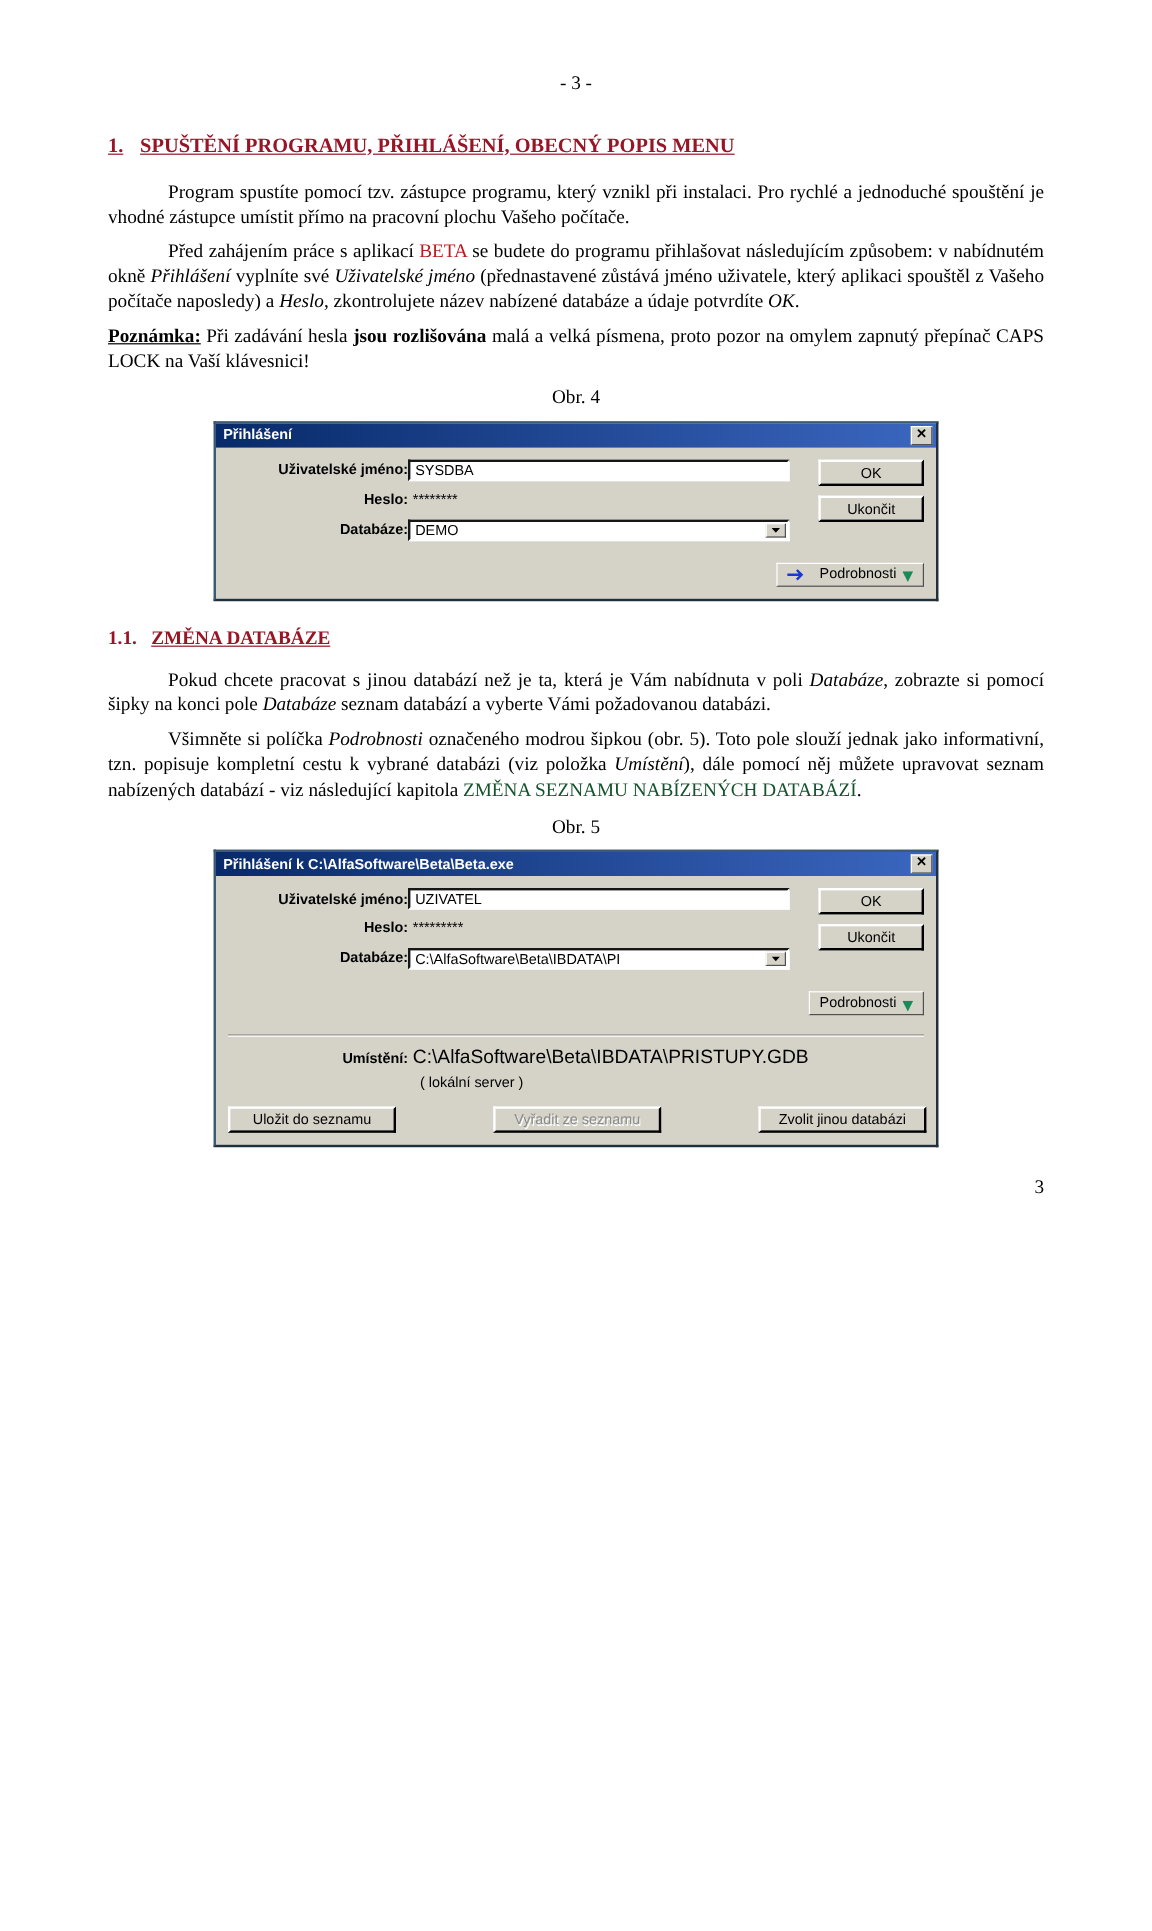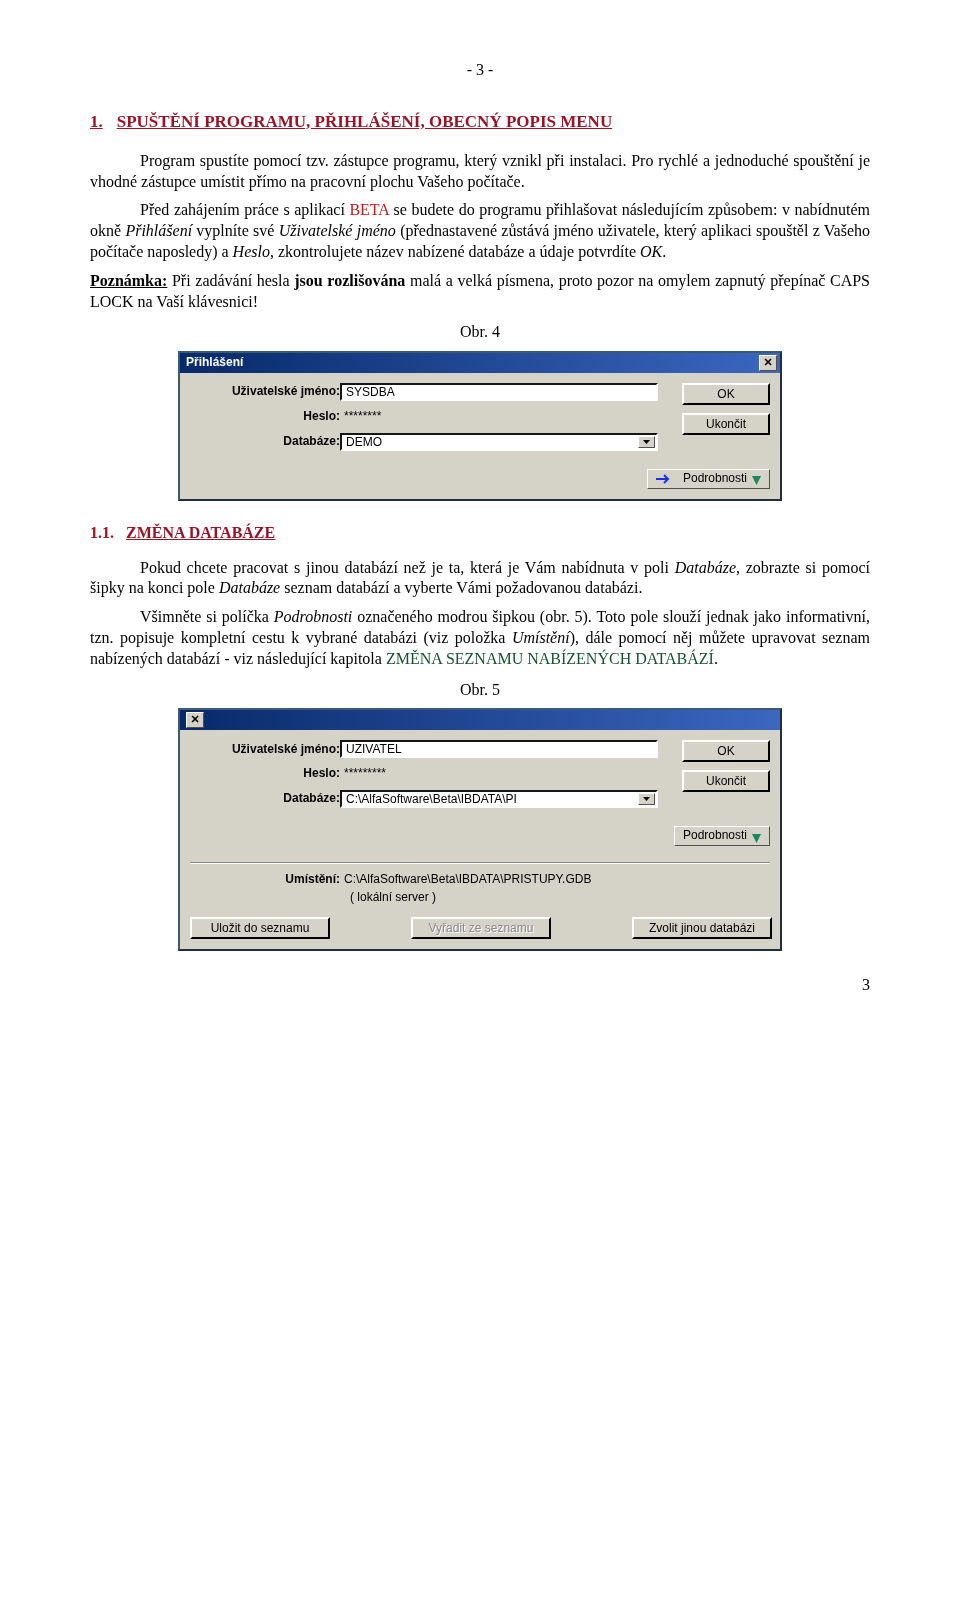--- a/index.html
+++ b/index.html
@@ -147,21 +147,21 @@
     font-size: 12px;
     display: inline-flex;
     align-items: center;
     gap: 5px;
     height: 20px;
     box-sizing: border-box;
   }
   .details-box .tri { width: 9px; height: 9px; display:inline-block; }
   .hr { border: none; border-top: 1px solid #8a8a8a; border-bottom: 1px solid #fff; margin: 6px 10px; }
   .location-block { padding: 2px 10px 6px 10px; }
-  .loc-val { font-size: 12px; margin-left: 4px; }
+  .loc-val { font-size: 16px; margin-left: 4px; }
   .loc-sub { color: #000; padding-left: 160px; margin-top: 2px; }
   .bottom-btns { display: flex; justify-content: space-between; padding: 6px 8px 10px 10px; gap: 10px; }
   .bottom-btns .btn { margin-left: 0; min-width: 140px; }
   .label-arrow-wrap { display:flex; align-items:center; }
   .label-arrow-wrap svg.bluearrow { width: 18px; height: 10px; margin-right: 4px; }
 </style>
 </head>
 <body>
 
 <div class="page-num-top">- 3 -</div>
@@ -243,20 +243,21 @@
   <span>Pokud chcete pracovat s jinou databází než je ta, která je Vám nabídnuta v poli </span><span class="italic">Databáze</span><span>, zobrazte si pomocí šipky na konci pole </span><span class="italic">Databáze</span><span> seznam databází a vyberte Vámi požadovanou databázi.</span>
 </p>
 <p class="para indent">
   <span>Všimněte si políčka </span><span class="italic">Podrobnosti</span><span> označeného modrou šipkou (obr. 5). Toto pole slouží jednak jako informativní, tzn. popisuje kompletní cestu k vybrané databázi (viz položka </span><span class="italic">Umístění</span><span>), dále pomocí něj můžete upravovat seznam nabízených databází - viz následující kapitola </span><span class="chapter-ref">ZMĚNA SEZNAMU NABÍZENÝCH DATABÁZÍ</span><span>.</span>
 </p>
 
 <div class="fig-label">Obr. 5</div>
 
 <div class="dialog">
   <div class="titlebar">
+    <span class="ttl">Přihlášení k C:\AlfaSoftware\Beta\Beta.exe</span>
     <span class="close">✕</span>
   </div>
   <div class="dlg-body">
     <div class="dlg-grid">
       <div class="left-form">
         <div class="row">
           <div class="lbl">Uživatelské jméno:</div>
           <div class="sunken">UZIVATEL</div>
         </div>
         <div class="row">

